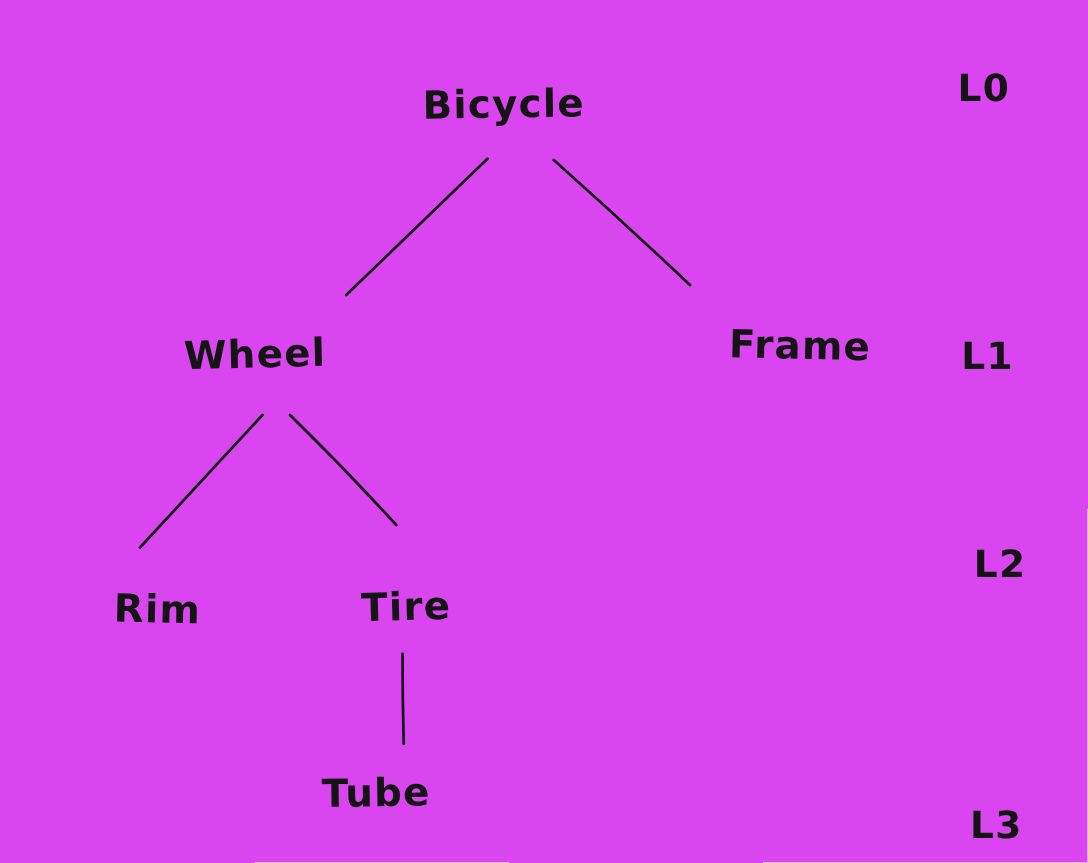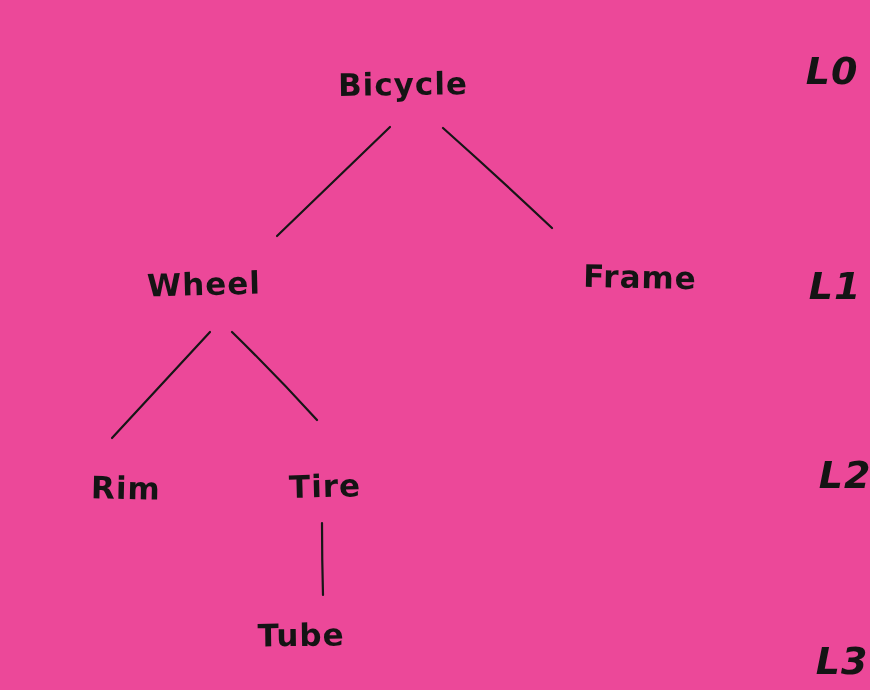--- a/index.html
+++ b/index.html
@@ -4,21 +4,21 @@
 <style>
   html, body {
     margin: 0;
     padding: 0;
     background: #ffffff;
   }
   .canvas {
     position: relative;
     width: 870px;
     height: 690px;
-    background: #ec4899;
+    background: #d946ef;
     overflow: hidden;
     font-family: "DejaVu Sans", sans-serif;
     color: #141414;
   }
   .edges {
     position: absolute;
     left: 0;
     top: 0;
     width: 870px;
     height: 690px;
@@ -34,23 +34,21 @@
     transform: translate(-50%, -50%);
     font-weight: bold;
     font-size: 31px;
     letter-spacing: 1px;
     white-space: nowrap;
     user-select: none;
   }
   .node-label { color: #141414; }
   .level-label {
     color: #141414;
-    font-size: 38px;
-    font-style: italic;
-    margin-left: 45px;
+    font-size: 30px;
   }
   
   .tilt-a { transform: translate(-50%, -50%) rotate(-1.5deg); }
   .tilt-b { transform: translate(-50%, -50%) rotate(1.2deg); }
   .tilt-c { transform: translate(-50%, -50%) rotate(-0.8deg); }
 </style>
 </head>
 <body>
 
 <div class="canvas">
@@ -72,17 +70,17 @@
   <div class="label node-label tilt-b" style="left:126px; top:488px;">Rim</div>
 
   <div class="label node-label tilt-a" style="left:325px; top:486px;">Tire</div>
 
   <div class="label node-label tilt-c" style="left:301px; top:635px;">Tube</div>
 
   <div class="label level-label" style="left:787px; top:71px;">L0</div>
 
   <div class="label level-label" style="left:790px; top:286px;">L1</div>
 
-  <div class="label level-label" style="left:800px; top:475px;">L2</div>
+  <div class="label level-label" style="left:800px; top:452px;">L2</div>
 
   <div class="label level-label" style="left:797px; top:661px;">L3</div>
 
 </div>
 
 </body></html>

